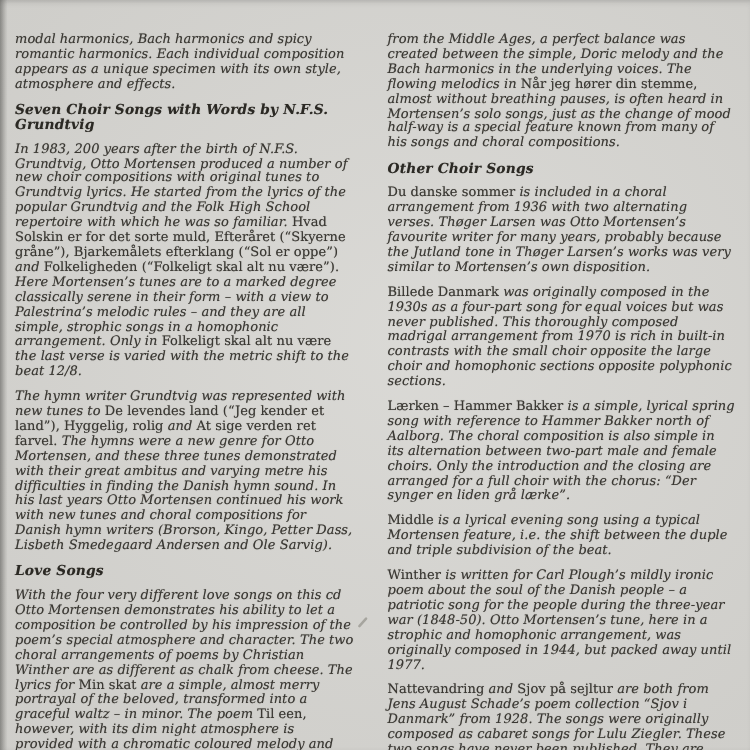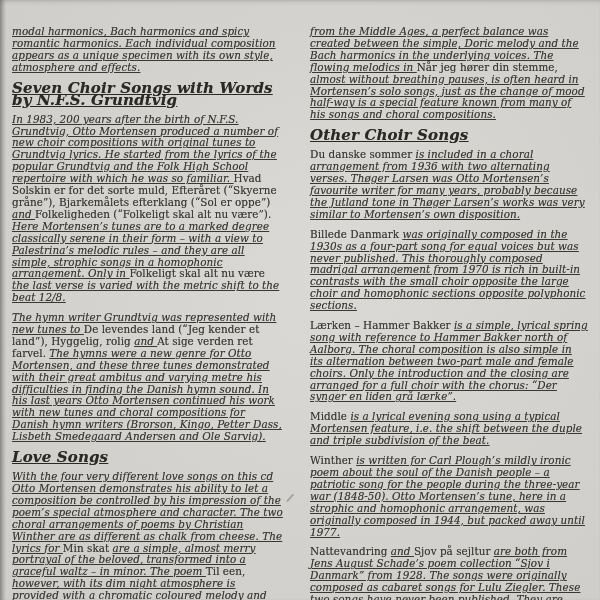--- a/index.html
+++ b/index.html
@@ -41,28 +41,28 @@
   }
   .col-left  { left: 12px;  width: 272px; }
   .col-right { left: 310px; width: 278px; }
   p.paragraph {
     margin: 0 0 8px 0;
     padding: 0;
   }
   h3.heading {
     margin: 1px 0 8px 0;
     padding: 0;
-    font-size: 15px;
+    font-size: 11px;
     line-height: 12px;
     font-weight: bold;
     font-style: italic;
     color: var(--hfg);
     letter-spacing: 0.15px;
   }
-  .seg-italic { font-style: italic; text-decoration: underline; }
+  .seg-italic { font-style: italic; }
   .seg-roman  { font-style: normal; }
   .scan-edge-left {
     position: absolute;
     left: 0; top: 0;
     width: 6px; height: 600px;
     background: linear-gradient(to right, rgba(40,40,36,0.28), rgba(40,40,36,0));
     pointer-events: none;
   }
   .scan-artifact {
     position: absolute;

